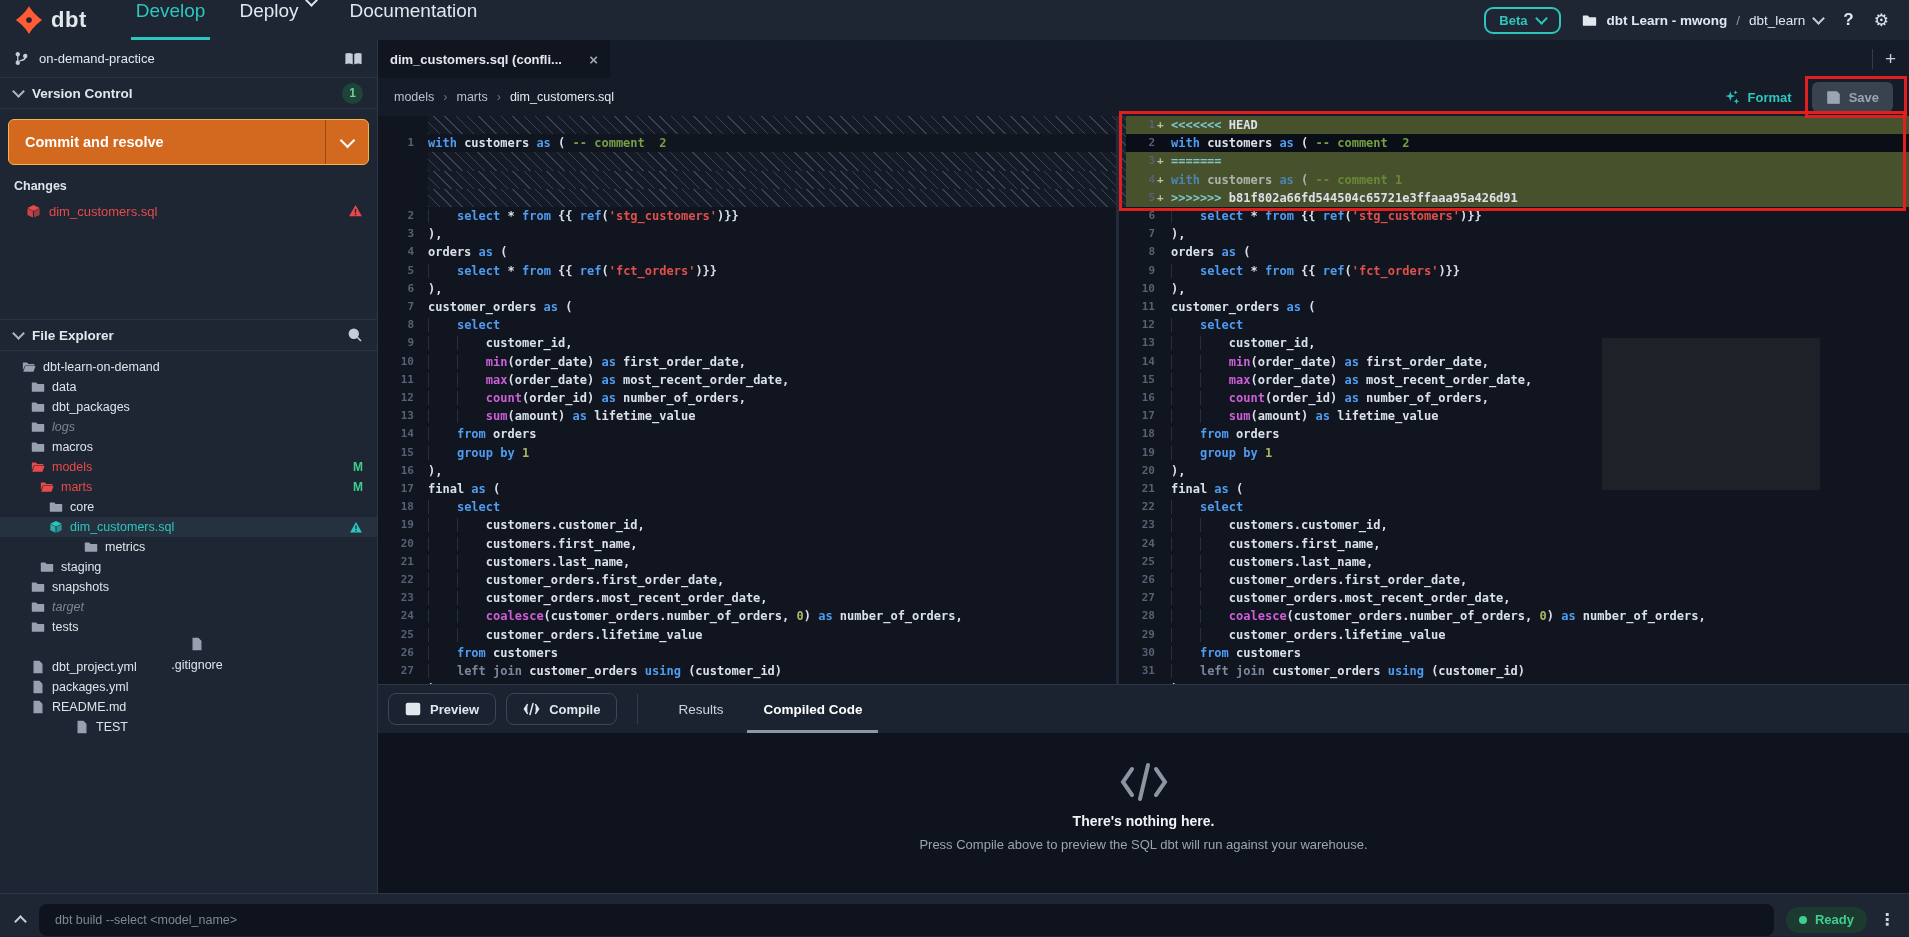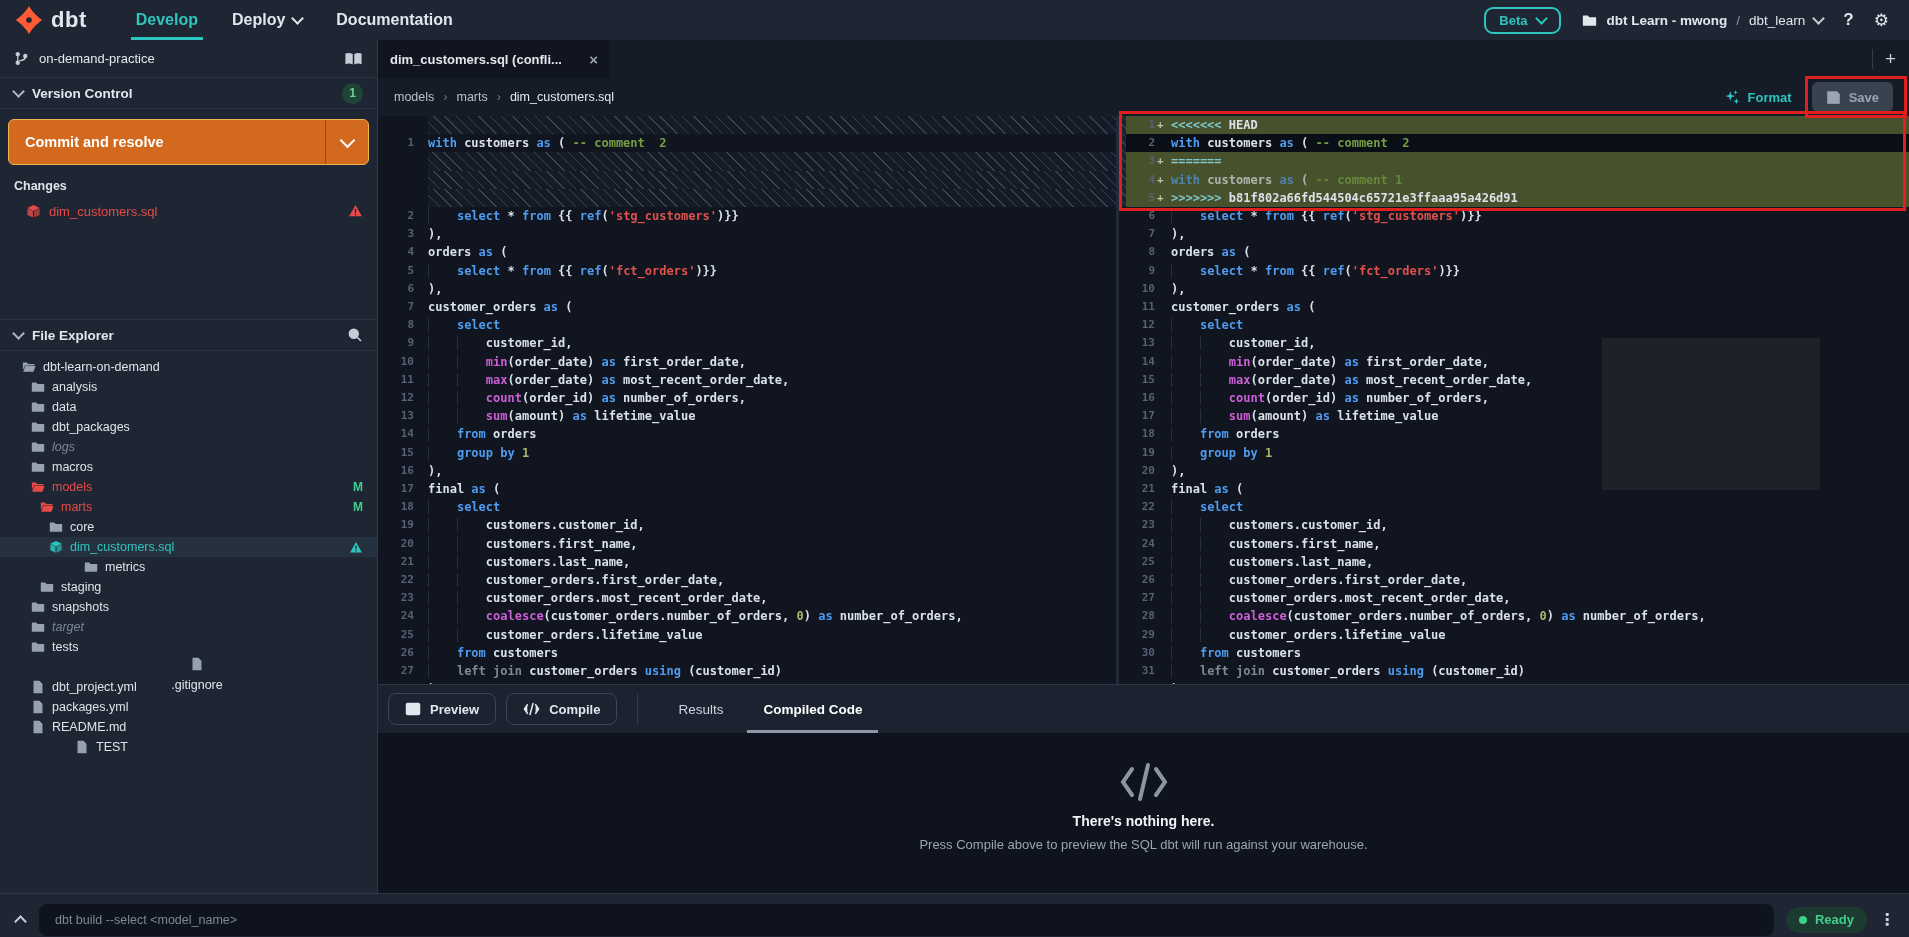--- a/index.html
+++ b/index.html
@@ -10,21 +10,21 @@
   .chev{display:inline-block;width:7px;height:7px;border-right:2px solid currentColor;border-bottom:2px solid currentColor;
         transform:rotate(45deg);margin-top:-4px;}
   .chev.up{transform:rotate(-135deg);margin-top:4px;}
 
   
   .topnav{height:40px;background:#1d2632;display:flex;align-items:center;}
   .logo{display:flex;align-items:center;padding:0 10px 0 14px;}
   .logo svg{width:30px;height:30px;}
   .brand{font-size:22px;font-weight:700;letter-spacing:.5px;margin-left:7px;}
   .navitems{display:flex;height:100%;margin-left:22px;}
-  .nav-item{padding:0 17px;display:flex;align-items:center;gap:8px;font-weight:700;font-size:16px;position:relative;cursor:pointer;}
+  .nav-item{padding:0 17px;display:flex;gap:8px;font-weight:400;font-size:19px;position:relative;cursor:pointer;}
   .nav-item.active{color:#2dc5bd;}
   .nav-item.active::after{content:"";position:absolute;left:12px;right:12px;bottom:0;height:3px;background:#2dc5bd;}
   .nav-right{margin-left:auto;display:flex;align-items:center;gap:20px;padding-right:20px;}
   .beta{border:2px solid #2dc5bd;color:#2dc5bd;border-radius:9px;padding:4px 13px;font-weight:700;font-size:13px;
         display:flex;align-items:center;gap:9px;}
   .proj{display:flex;align-items:center;gap:9px;font-size:13.5px;}
   .proj .pname{font-weight:700;}
   .proj .psep{color:#8b95a4;}
   .helpq{font-size:17px;font-weight:700;}
   .gear{font-family:"DejaVu Sans",sans-serif;font-size:17px;line-height:1;}
@@ -256,28 +256,20 @@
               </svg>
             </span>
             <span>dbt-learn-on-demand</span>
           </div>
           <div class="trow" style="padding-left: 31px;">
             <span class="ic">
               <svg viewBox="0 0 16 16">
                 <path d="M1.5 2.8h4.4l1.7 1.8h6.9c.3 0 .6.3.6.6v7.6c0 .3-.3.6-.6.6H1.5c-.3 0-.6-.3-.6-.6V3.4c0-.3.3-.6.6-.6z"></path>
               </svg>
             </span>
-            <span>analysis</span>
-          </div>
-          <div class="trow" style="padding-left: 31px;">
-            <span class="ic">
-              <svg viewBox="0 0 16 16">
-                <path d="M1.5 2.8h4.4l1.7 1.8h6.9c.3 0 .6.3.6.6v7.6c0 .3-.3.6-.6.6H1.5c-.3 0-.6-.3-.6-.6V3.4c0-.3.3-.6.6-.6z"></path>
-              </svg>
-            </span>
             <span>data</span>
           </div>
           <div class="trow" style="padding-left: 31px;">
             <span class="ic">
               <svg viewBox="0 0 16 16">
                 <path d="M1.5 2.8h4.4l1.7 1.8h6.9c.3 0 .6.3.6.6v7.6c0 .3-.3.6-.6.6H1.5c-.3 0-.6-.3-.6-.6V3.4c0-.3.3-.6.6-.6z"></path>
               </svg>
             </span>
             <span>dbt_packages</span>
           </div>

